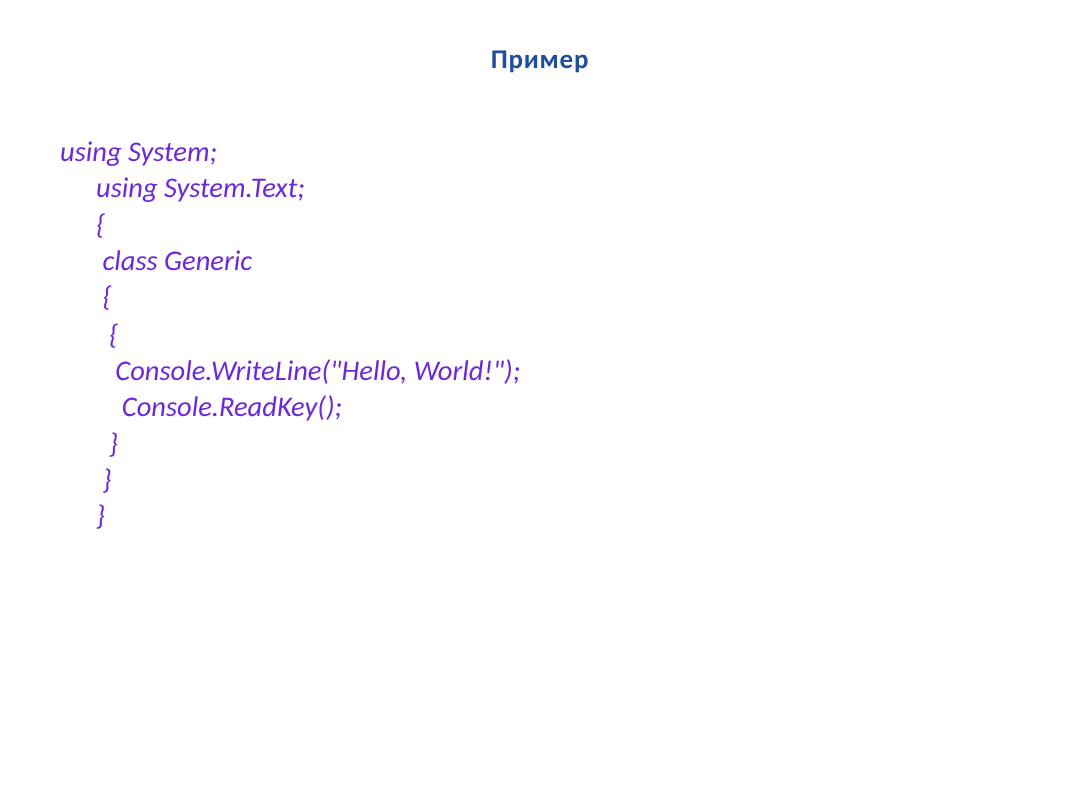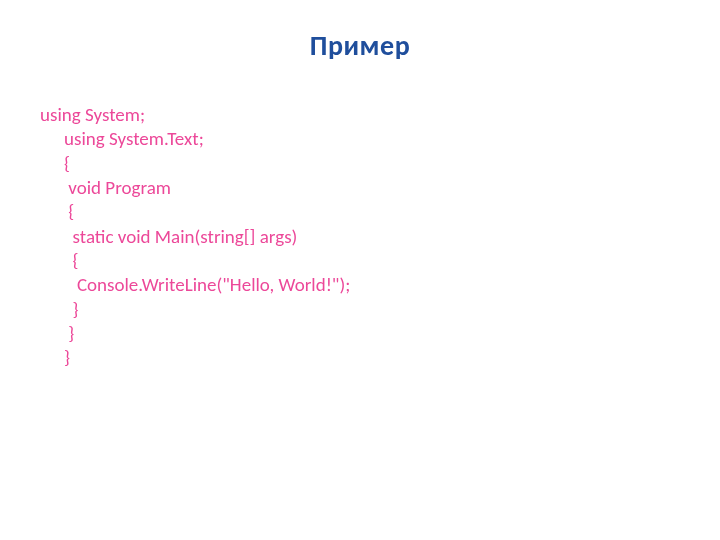--- a/index.html
+++ b/index.html
@@ -10,49 +10,50 @@
     body {
       width: 720px;
       height: 540px;
       background: #ffffff;
       font-family: Calibri, Arial, sans-serif;
       position: relative;
     }
     .title {
       text-align: center;
       color: #1f4e9c;
-      font-size: 28px;
+      font-size: 18px;
       font-weight: bold;
       padding-top: 28px;
       padding-bottom: 40px;
       letter-spacing: 0.5px;
     }
     .code-block {
       padding-left: 40px;
       font-size: 19px;
       line-height: 1.28;
-      color: #ec4899;
+      color: #6d28d9;
       font-family: Calibri, Arial, sans-serif;
+      font-style: italic;
     }
     .line {
       white-space: pre;
     }
     .indent1 { padding-left: 24px; }
   </style>
 </head>
 <body>
 
 <div class="title">Пример</div>
 
 <div class="code-block">
   <div class="line">using System;</div>
   <div class="line indent1">using System.Text;</div>
   <div class="line indent1"></div>
   <div class="line indent1">{</div>
-  <div class="line indent1"> void Program</div>
+  <div class="line indent1"> class Generic</div>
   <div class="line indent1"> {</div>
-  <div class="line indent1">  static void Main(string[] args)</div>
   <div class="line indent1">  {</div>
   <div class="line indent1">   Console.WriteLine("Hello, World!");</div>
+  <div class="line indent1">    Console.ReadKey();</div>
   <div class="line indent1">  }</div>
   <div class="line indent1"> }</div>
   <div class="line indent1">}</div>
 </div>
 
 </body></html>

